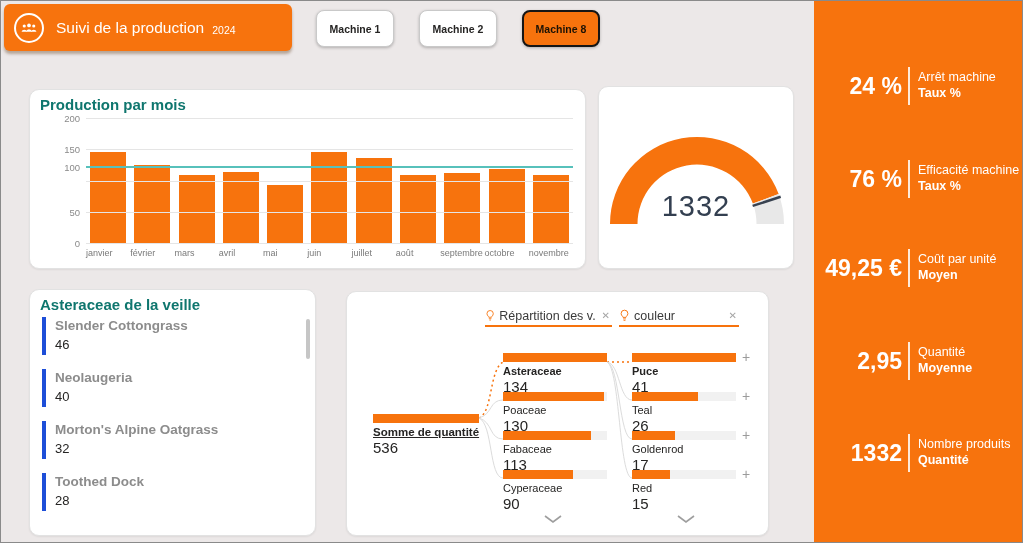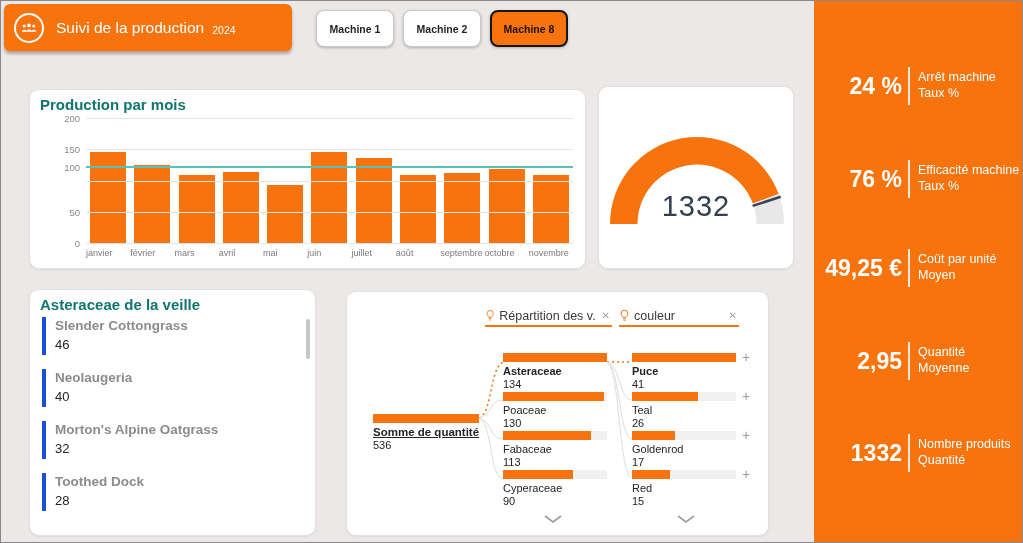--- a/index.html
+++ b/index.html
@@ -10,21 +10,21 @@
 
   
   .hdr-box { position:absolute; left:3px; top:3px; width:288px; height:47px;
              background:var(--accent); border-radius:6px; box-shadow:0 3px 3px rgba(80,40,0,.35);
              display:flex; align-items:center; }
   .logo { width:30px; height:30px; border:2px solid #fff; border-radius:50%; margin-left:10px;
           display:flex; align-items:center; justify-content:center; flex:none; }
   .hdr-title { color:#fff; font-size:15.5px; margin-left:12px; white-space:nowrap; }
   .hdr-year { color:#fff; font-size:10.5px; margin-left:8px; margin-top:5px; }
 
-  .tabs { position:absolute; left:315px; top:9px; display:flex; gap:9px; }
+  .tabs { position:absolute; left:315px; top:9px; display:flex; gap:25px; }
   .tab { width:78px; height:37px; border-radius:8px; background:#fff; border:1px solid #c9c9c9;
          font-family:inherit; font-size:10.5px; font-weight:bold; color:#252423;
          box-shadow:0 1px 3px rgba(0,0,0,.25); cursor:pointer; }
   .tab.active { background:var(--accent); border:2px solid #151515; color:#1c1205; }
 
   
   .card { position:absolute; background:#fff; border:1px solid #e2e2e2; border-radius:10px;
           box-shadow:0 1px 2px rgba(0,0,0,.07); }
   .card-title { position:absolute; left:10px; top:6px; font-size:15px; font-weight:bold; color:#0f766e; }
 
@@ -58,21 +58,21 @@
   .tree-card { left:345px; top:290px; width:423px; height:245px; }
   .tfield { position:absolute; top:14px; height:21px; border-bottom:2px solid var(--accent);
             display:flex; align-items:center; gap:4px; cursor:pointer; }
   .tfield.f1 { left:138px; width:127px; }
   .tfield.f2 { left:272px; width:120px; }
   .tf-label { font-size:12.5px; color:#3a3a3a; white-space:nowrap; overflow:hidden; }
   .tf-close { margin-left:auto; color:#a5a5a5; font-size:10px; padding:0 2px; }
   .troot { position:absolute; left:26px; top:122px; width:106px; }
   .troot .tbar { height:9px; background:var(--accent); }
   .tname { font-size:11px; color:#252423; margin-top:3px; white-space:nowrap; }
-  .tval  { font-size:11px; color:#252423; margin-top:1px; }
+  .tval  { font-size:15px; color:#252423; margin-top:1px; }
   .troot .tname { font-weight:bold; font-size:11.5px;text-decoration:underline; }
   .tcol { position:absolute; top:0; width:104px; height:100%; }
   .tcol.c1 { left:156px; } .tcol.c2 { left:285px; }
   .tnode { position:absolute; width:104px; cursor:pointer; }
   .tnode .tbar { height:9px; background:#f1f1f1; position:relative; }
   .tfill { position:absolute; left:0; top:0; bottom:0; background:var(--accent); }
   .tnode.selected .tname { font-weight:bold; }
   .tplus { position:absolute; left:110px; top:-2px; font-size:14px; color:#9b9b9b; line-height:12px; cursor:pointer; }
   .tchev { position:absolute; top:218px; cursor:pointer; }
   .tchev.c1 { left:196px; } .tchev.c2 { left:329px; }
@@ -80,21 +80,21 @@
 
   
   .sidebar { position:absolute; left:813px; top:0; width:210px; height:543px; background:var(--accent); }
   .kpi { position:absolute; left:0; width:100%; height:46px; display:flex; }
   .kpi:nth-child(1){top:62px} .kpi:nth-child(2){top:155px} .kpi:nth-child(3){top:244px}
   .kpi:nth-child(4){top:337px} .kpi:nth-child(5){top:429px}
   .kpi-value { width:88px; text-align:right; font-size:23px; font-weight:bold; color:#fff; line-height:46px; white-space:nowrap; }
   .kpi-div { width:2px; background:rgba(255,255,255,.85); height:38px; margin:4px 0 0 6px; flex:none; }
   .kpi-labels { margin-left:8px; display:flex; flex-direction:column; justify-content:center; color:#fff; line-height:1.25; }
   .kl1 { font-size:12.5px; }
-  .kl2 { font-size:12.5px; font-weight:normal; }
+  .kl2 { font-size:12.5px; font-weight:bold; }
 </style>
 </head>
 <body>
 
 <div class="page">
 
   <div class="hdr-box">
     <div class="logo">
       <svg viewBox="0 0 24 24" width="20" height="20" aria-hidden="true">
         <g fill="#ffffff">

